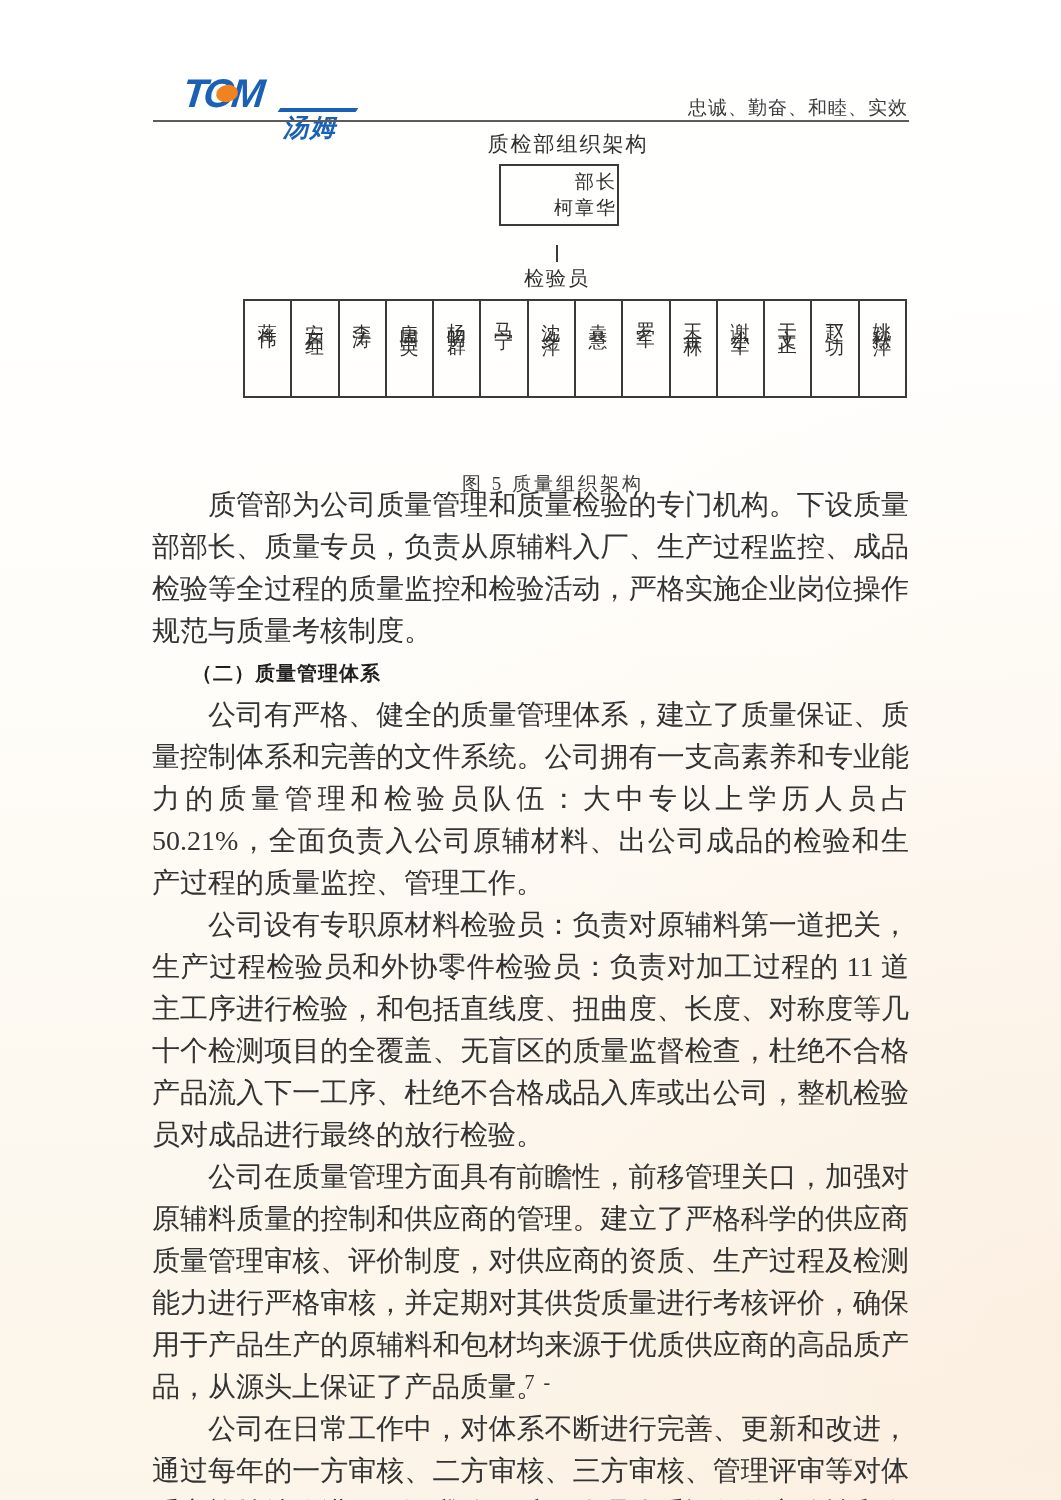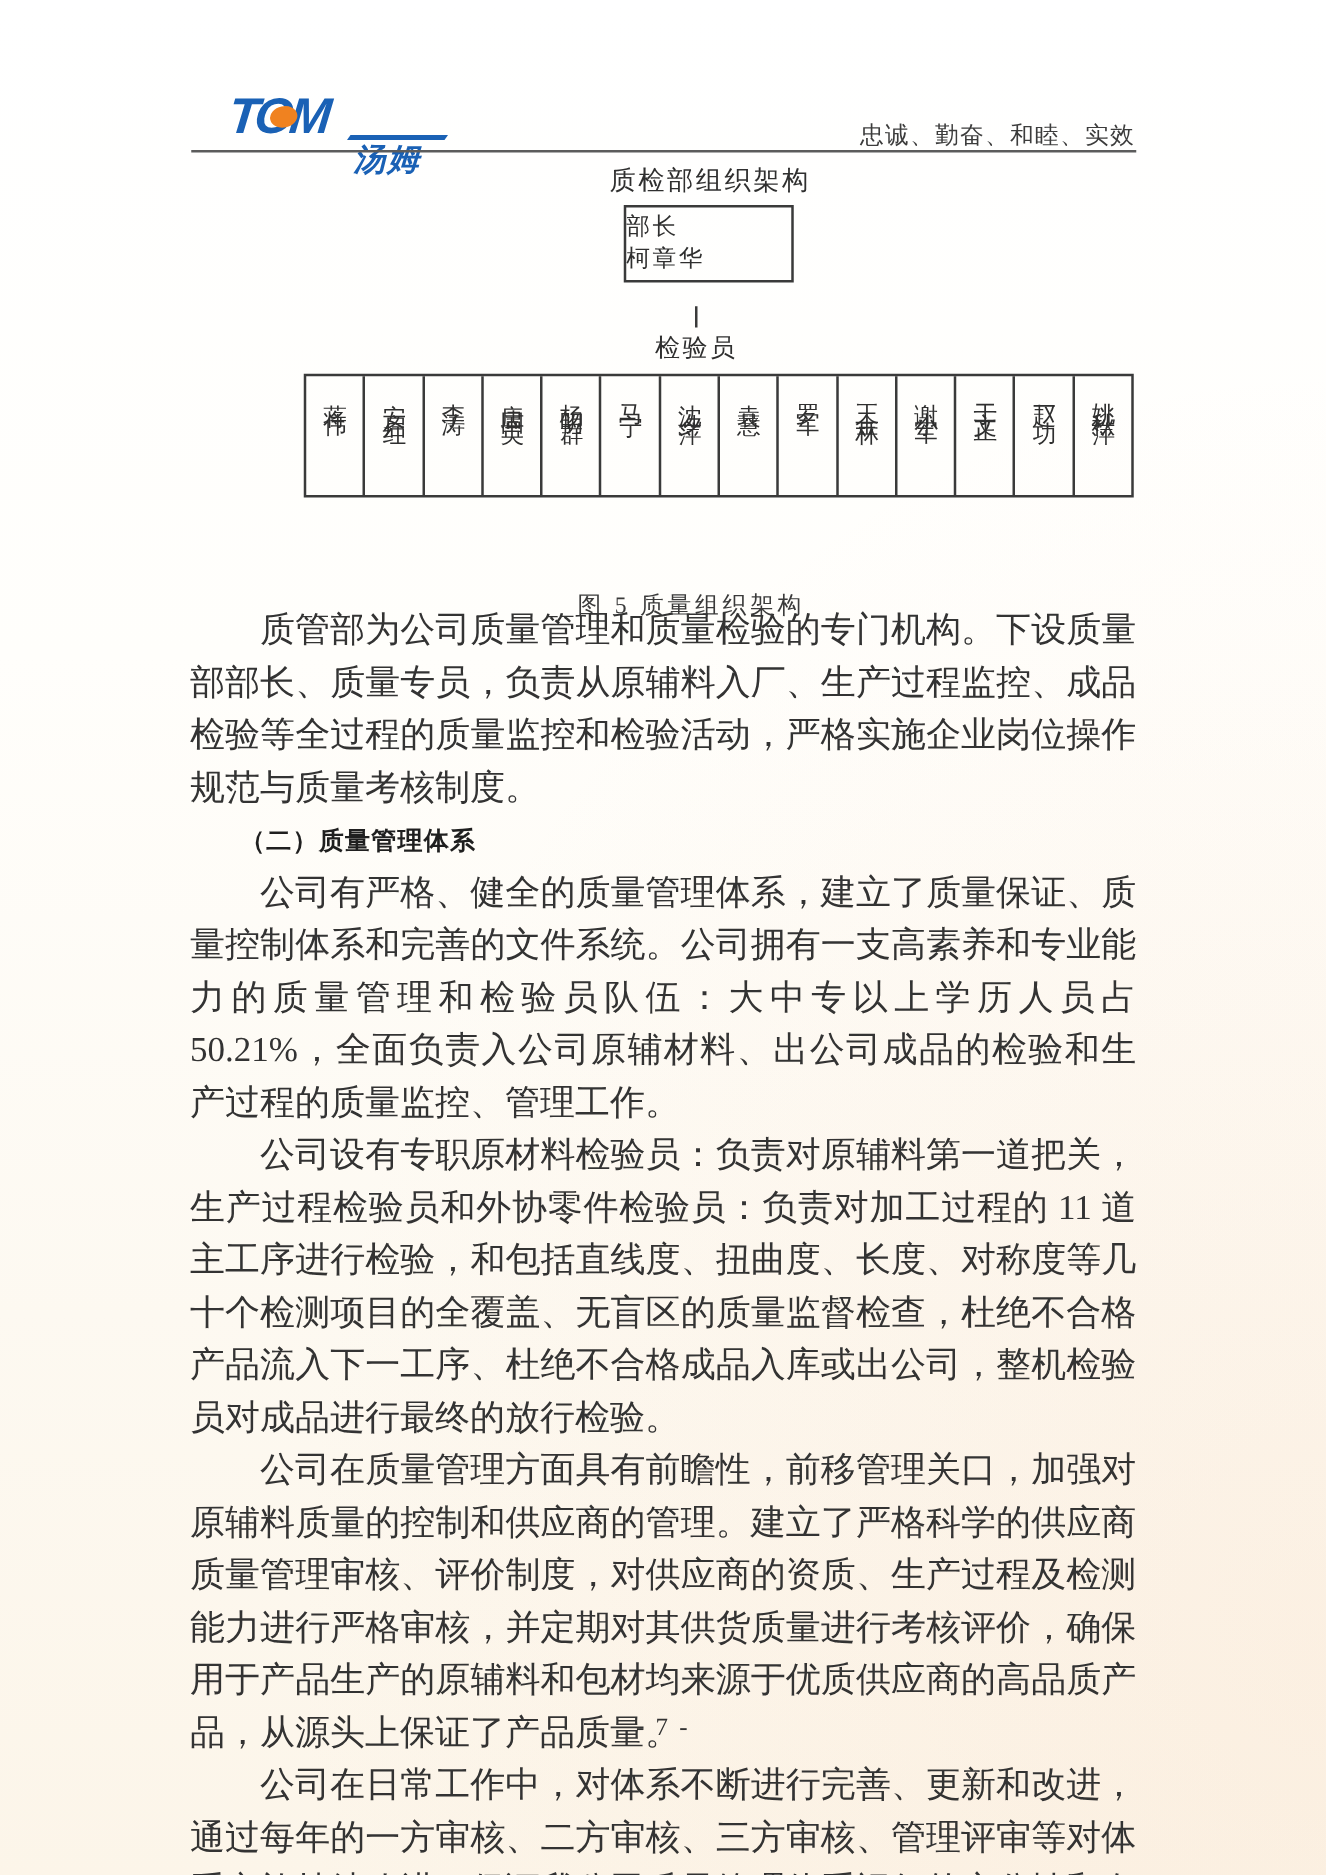--- a/index.html
+++ b/index.html
@@ -53,23 +53,23 @@
     position:absolute; left:153px; top:120px; width:756px; height:2px;
     background:#5c5c5c;
   }
 
   
   .chart-title{
     position:absolute; left:568px; top:130px; transform:translateX(-50%);
     font-size:21px; letter-spacing:2px; color:#2f2f2f; white-space:nowrap;
   }
   .director-box{
-    position:absolute; left:499px; top:164px; width:136px; height:62px;
+    position:absolute; left:499px; top:164px; width:120px; height:62px;
     border:2px solid #3a3a3a;
-    display:flex; flex-direction:column; justify-content:center; align-items:flex-start;
+    display:flex; flex-direction:column; justify-content:center; align-items:flex-end;
     gap:3px; background:transparent;
   }
   .director-box .line{ font-size:19px; letter-spacing:2px; color:#2f2f2f; line-height:1.2; }
   .connector{
     position:absolute; left:556px; top:245px; width:2px; height:17px;
     background:#3a3a3a;
   }
   .group-label{
     position:absolute; left:557px; top:265px; transform:translateX(-50%);
     font-size:20px; letter-spacing:2px; color:#2f2f2f; white-space:nowrap;

